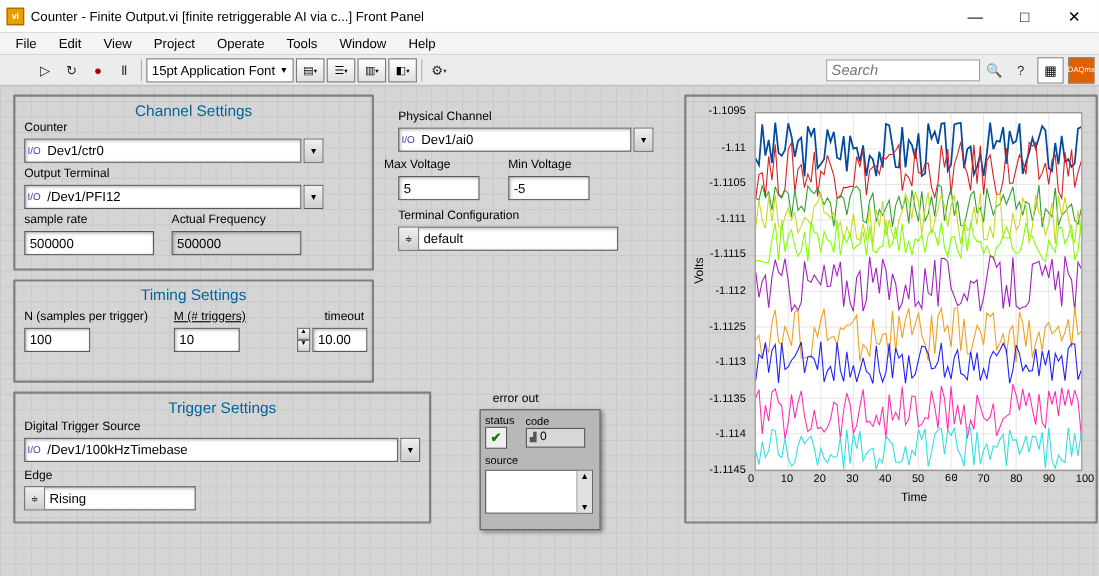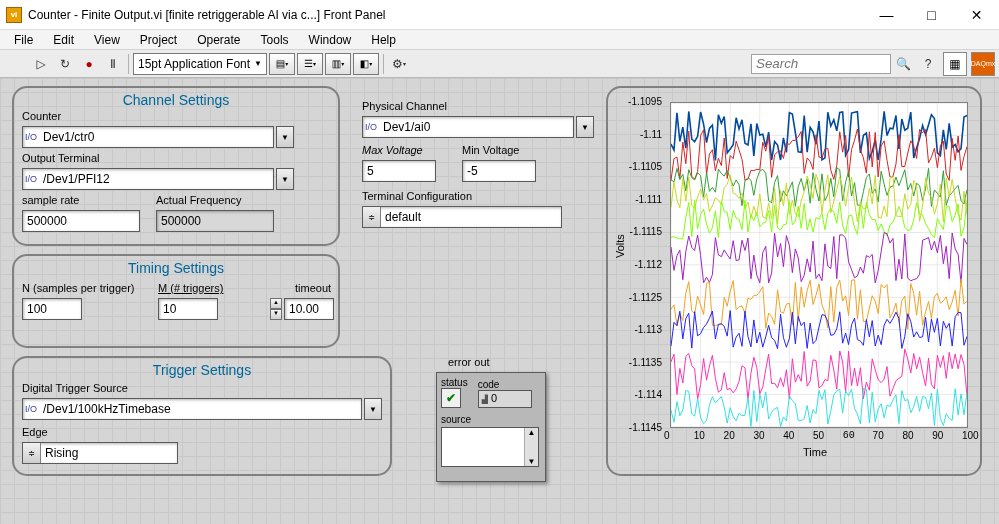--- a/index.html
+++ b/index.html
@@ -102,21 +102,21 @@
     background-color: #d5d5d5;
     background-image:
       linear-gradient(#c8c8c8 1px, transparent 1px),
       linear-gradient(90deg, #c8c8c8 1px, transparent 1px);
     background-size: 14px 14px;
   }
 
   .frame {
     position: absolute;
     border: 2px solid #808080;
-    border-radius: 15px;
+    border-radius: 1px;
     background: rgba(225,225,225,0.0);
   }
   .frame .frame-title {
     text-align: center;
     color: #006699;
     font-size: 14px;
     padding-top: 4px;
   }
 
   .lbl {
@@ -293,21 +293,21 @@
 
   <span class="lbl" style="left:362px; top:22px;">Physical Channel</span>
   <div class="lv-input" style="left:362px; top:38px; width:212px;">
     <span class="glyph">I/O</span>
     <span class="txt">Dev1/ai0</span>
   </div>
   <div class="lv-input" style="left:576px; top:38px; width:18px;">
     <span class="dd" style="border:0;width:100%">▼</span>
   </div>
 
-  <span class="lbl" style="left:362px; top:66px;font-style:italic;">Max Voltage</span>
+  <span class="lbl" style="left:349px; top:66px;">Max Voltage</span>
   <input class="lv-num" style="left: 362px; top: 82px; width: 74px;" value="5">
 
   <span class="lbl" style="left:462px; top:66px;">Min Voltage</span>
   <input class="lv-num" style="left: 462px; top: 82px; width: 74px;" value="-5">
 
   <span class="lbl" style="left:362px; top:112px;">Terminal Configuration</span>
   <div class="lv-input" style="left:362px; top:128px; width:200px;">
     <span class="dd" style="border-right:1px solid #808080;border-left:0">≑</span>
     <span class="txt">default</span>
   </div>
@@ -343,21 +343,21 @@
 
     <span class="lbl" style="left:8px; top:68px;">Edge</span>
     <div class="lv-input" style="left:8px; top:84px; width:156px;">
       <span class="dd" style="border-right:1px solid #808080;border-left:0">≑</span>
       <span class="txt">Rising</span>
     </div>
   </div>
 
   <span class="lbl" style="left:448px; top:278px;">error out</span>
   <div class="err-cluster" style="left:436px; top:294px;">
-    <div style="display:flex; gap:10px; align-items:flex-end;">
+    <div style="display:flex; gap:10px; align-items:center;">
       <div>
         <div class="sub-lbl">status</div>
         <div class="err-status">✔</div>
       </div>
       <div>
         <div class="sub-lbl">code</div>
         <div class="err-code">
           <span style="font-size:8px;color:#555">▟</span>
           <span>0</span>
         </div>
@@ -366,21 +366,21 @@
     <div class="sub-lbl" style="margin-top:6px">source</div>
     <div class="err-source">
       <div style="flex:1"></div>
       <div class="sb">
         <span>▲</span>
         <span>▼</span>
       </div>
     </div>
   </div>
 
-  <div class="frame graph-frame" style="left:606px; top:8px; width:376px; height:390px;">
+  <div class="frame graph-frame" style="left:622px; top:8px; width:376px; height:390px;">
 
     <div id="y-axis-container">
         <span class="y-tick" style="right: 318px; top: 8px;">-1.1095</span>
         <span class="y-tick" style="right: 318px; top: 40.6px;">-1.11</span>
         <span class="y-tick" style="right: 318px; top: 73.2px; margin-left: 16px;">-1.1105</span>
         <span class="y-tick" style="right: 318px; top: 105.8px;">-1.111</span>
         <span class="y-tick" style="right: 318px; top: 138.4px;">-1.1115</span>
         <span class="y-tick" style="right: 318px; top: 171px;">-1.112</span>
         <span class="y-tick" style="right: 318px; top: 203.6px;">-1.1125</span>
         <span class="y-tick" style="right: 318px; top: 236.2px;">-1.113</span>

